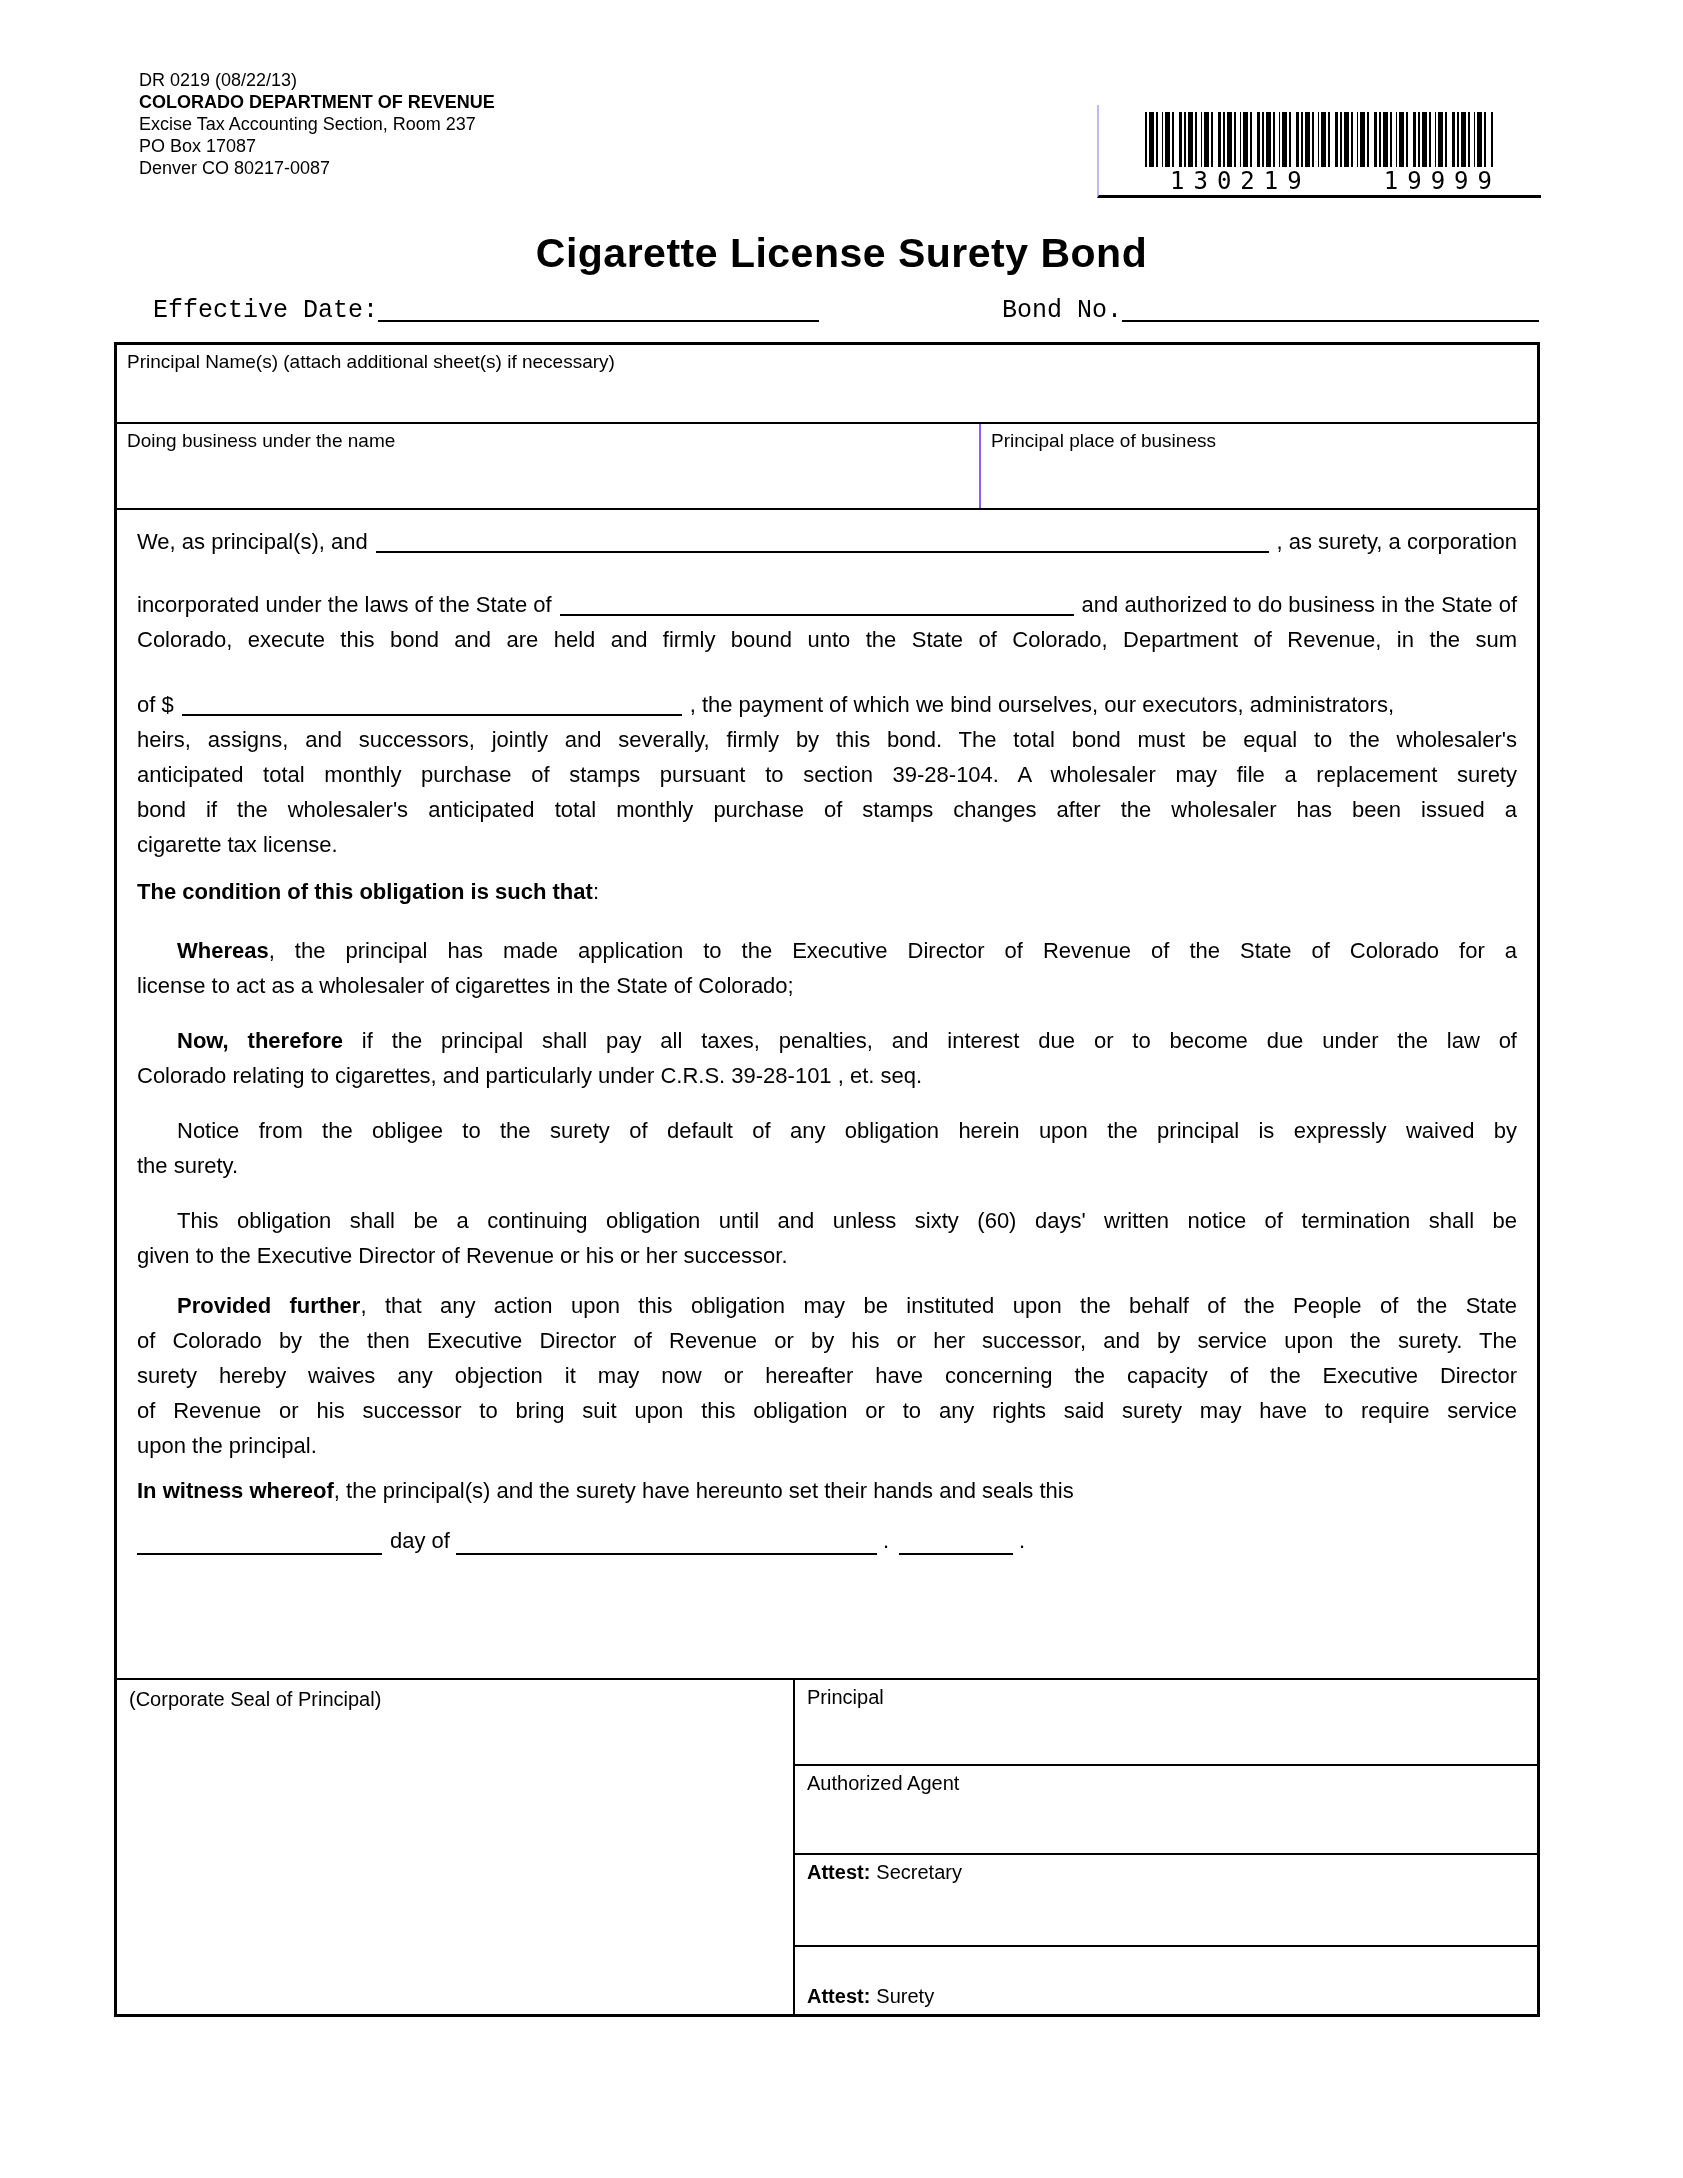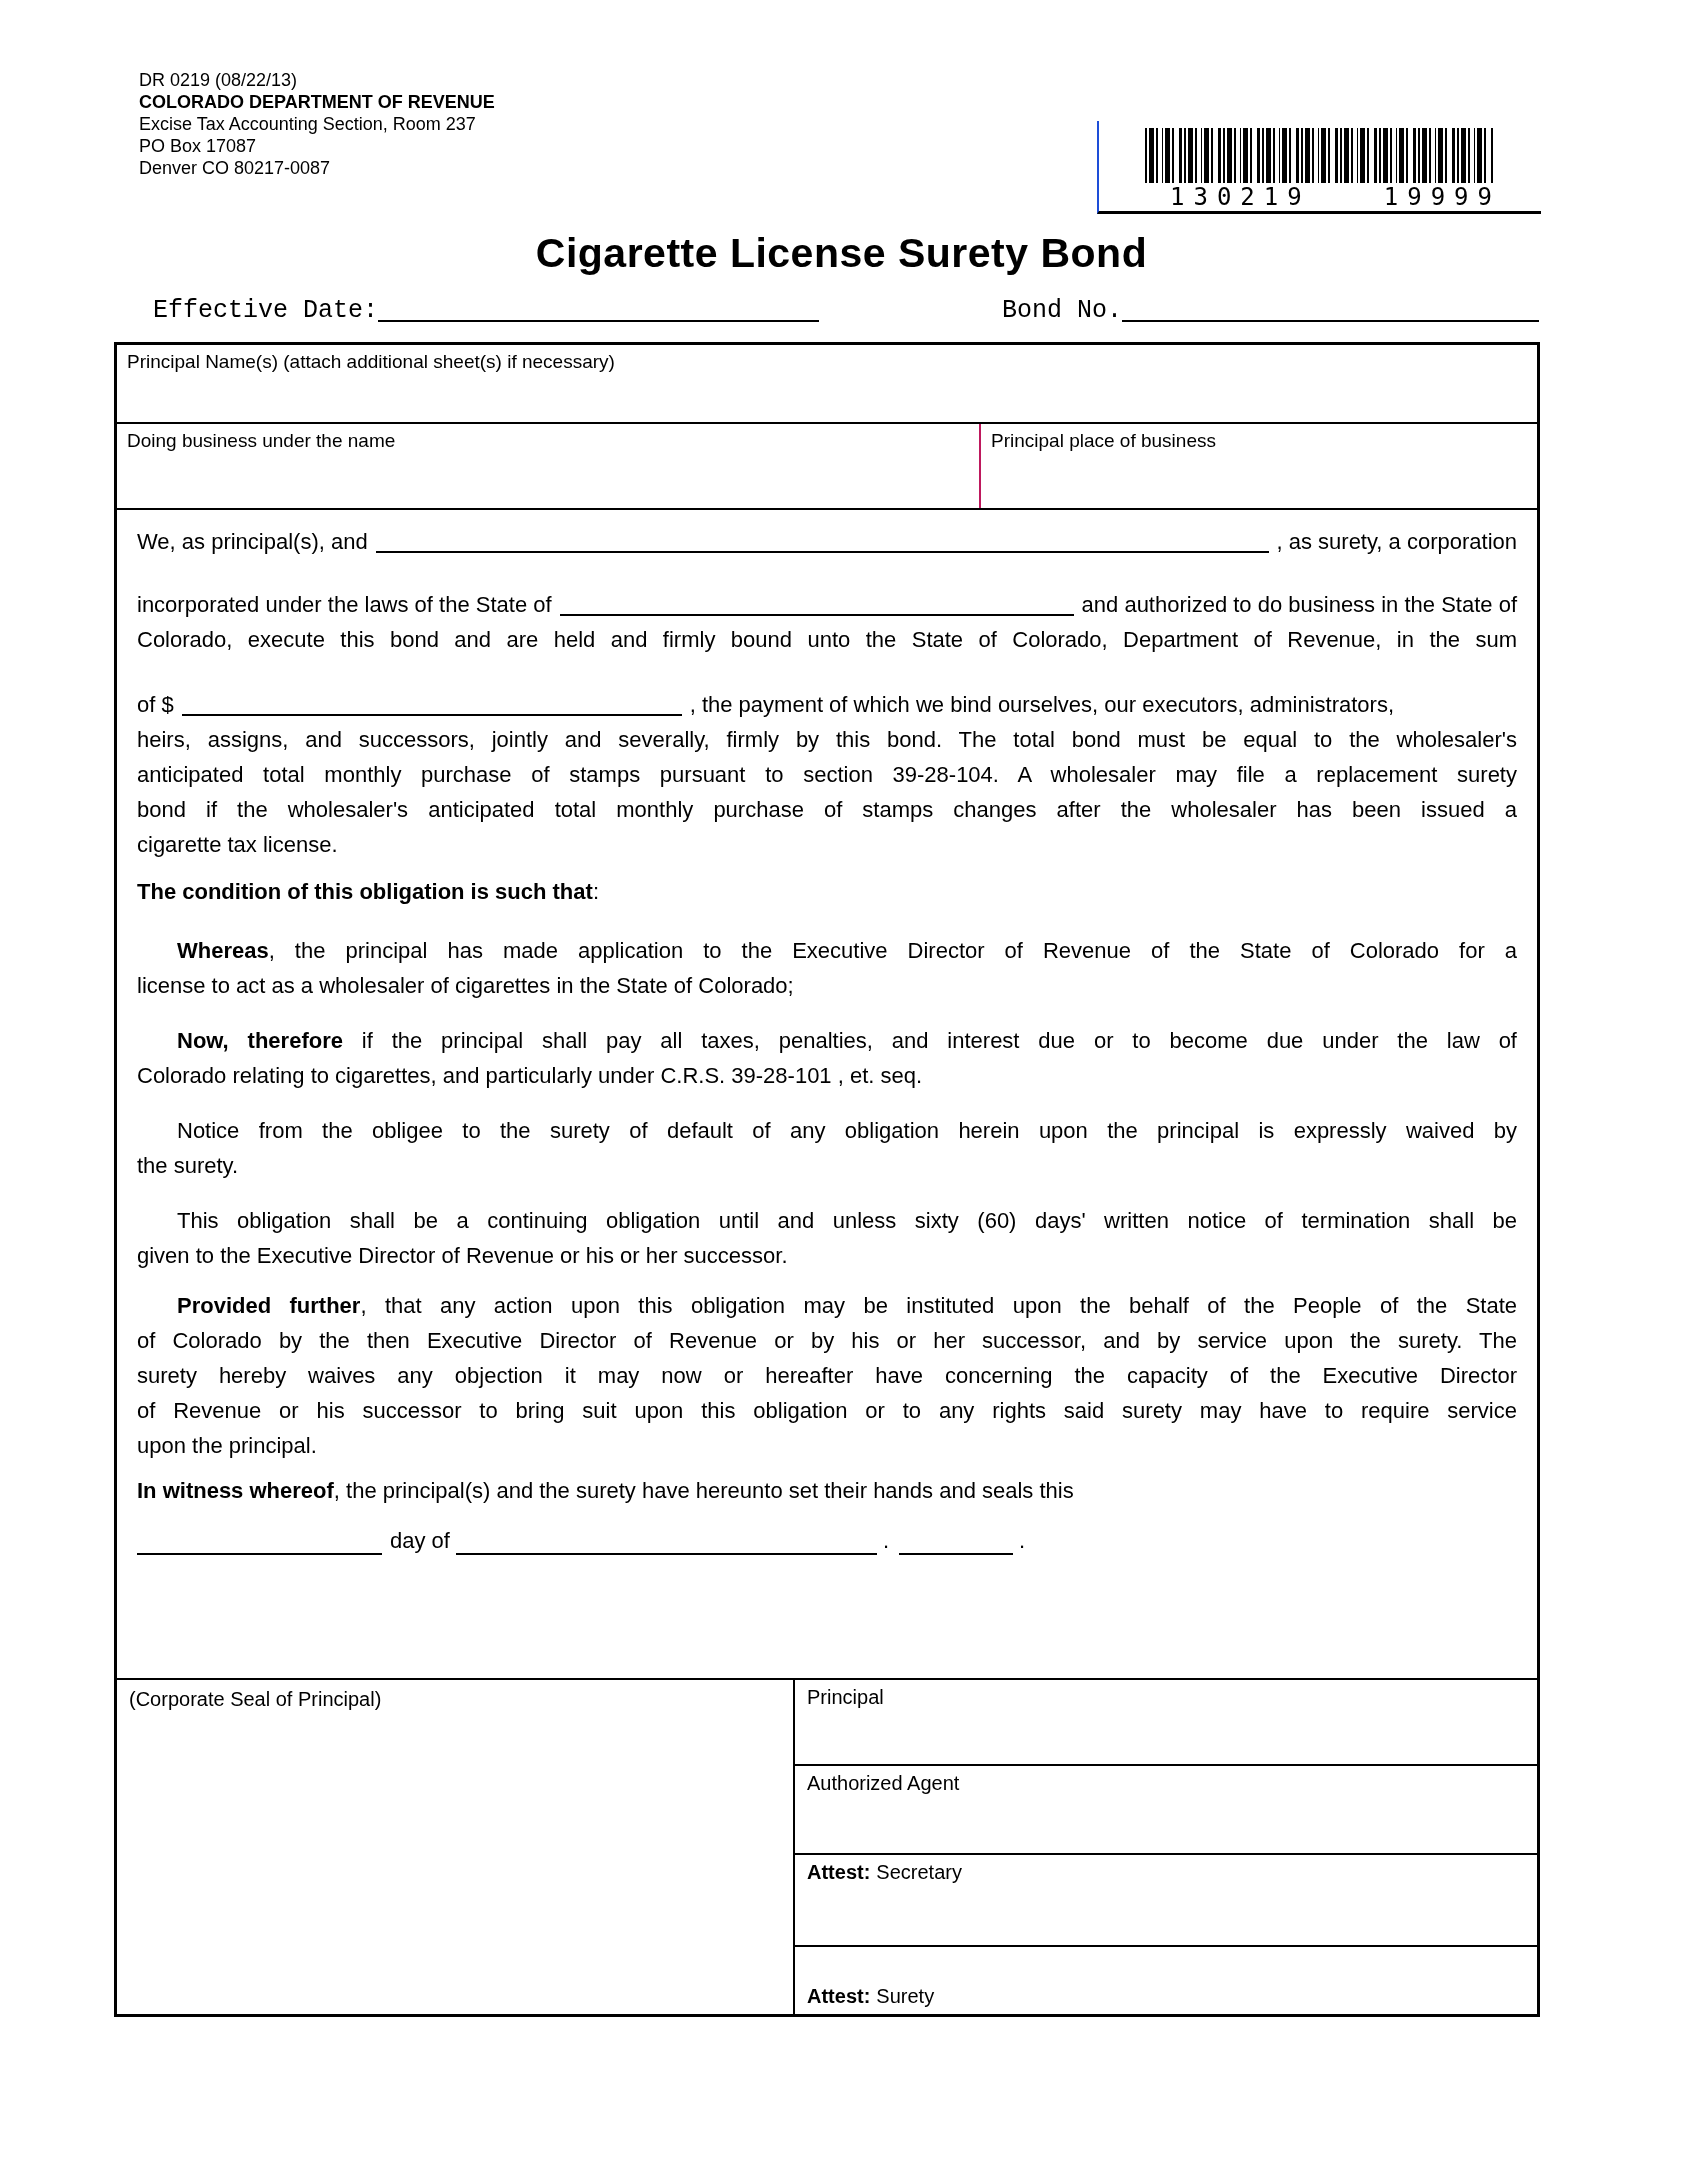--- a/index.html
+++ b/index.html
@@ -7,22 +7,22 @@
     width:1683px; height:2178px; background:#ffffff; color:#000;
     font-family:"Liberation Sans", sans-serif; position:relative;
   }
   .page { position:absolute; inset:0; }
 
   
   .agency-header { position:absolute; left:115px; top:69px; font-size:18px; line-height:22px;margin-left:24px; }
   .agency-header .bold { font-weight:bold; }
 
   
-  .barcode-box { position:absolute; left:1097px; top:121px; width:444px; height:93px;
-    border-left:2px solid #1d4ed8; border-bottom:3px solid #000; box-sizing:border-box; }
+  .barcode-box { position:absolute; left:1097px; top:105px; width:444px; height:93px;
+    border-left:2px solid #c4b5fd; border-bottom:3px solid #000; box-sizing:border-box; }
   .bars { position:absolute; left:46px; top:7px; width:348px; height:55px;
     background:repeating-linear-gradient(90deg,
       #000 0 2px, #fff 2px 4px, #000 4px 9px, #fff 9px 11px,
       #000 11px 13px, #fff 13px 17px, #000 17px 18px, #fff 18px 20px,
       #000 20px 25px, #fff 25px 27px, #000 27px 29px, #fff 29px 34px,
       #000 34px 37px, #fff 37px 39px); }
   .bc-nums { position:absolute; left:71px; right:40px; top:62px; display:flex;
     justify-content:space-between; font-size:24px; letter-spacing:9px;
     font-family:"DejaVu Sans Mono", monospace; }
 
@@ -35,21 +35,21 @@
   .dl-b1 { width:441px; }
   .dl-sp { width:183px; }
   .dl-b2 { flex:1; }
 
   
   .form-box { position:absolute; left:114px; top:342px; width:1426px; height:1675px;
     border:3px solid #000; box-sizing:border-box; display:flex; flex-direction:column; }
   .frow1 { height:79px; border-bottom:2px solid #000; padding:6px 10px;
     font-size:19px; box-sizing:border-box; }
   .frow2 { height:86px; border-bottom:2px solid #000; display:flex; box-sizing:border-box; }
-  .cell-dba { width:864px; border-right:2px solid #be185d; padding:6px 10px;
+  .cell-dba { width:864px; border-right:2px solid #8b5cf6; padding:6px 10px;
     font-size:19px; box-sizing:border-box; }
   .cell-place { flex:1; padding:6px 10px; font-size:19px; box-sizing:border-box; }
 
   
   .bodytext { flex:1; padding:14px 20px 0; font-size:22px; line-height:35px; overflow:hidden; }
   .para { margin:0; }
   .fline { display:flex; align-items:flex-end; }
   .fb { flex:1; border-bottom:2px solid #000; align-self:flex-end; margin:0 8px 6px 8px; }
   .fb.fixed { flex:none; }
   .jline { text-align:justify; text-align-last:justify; }

